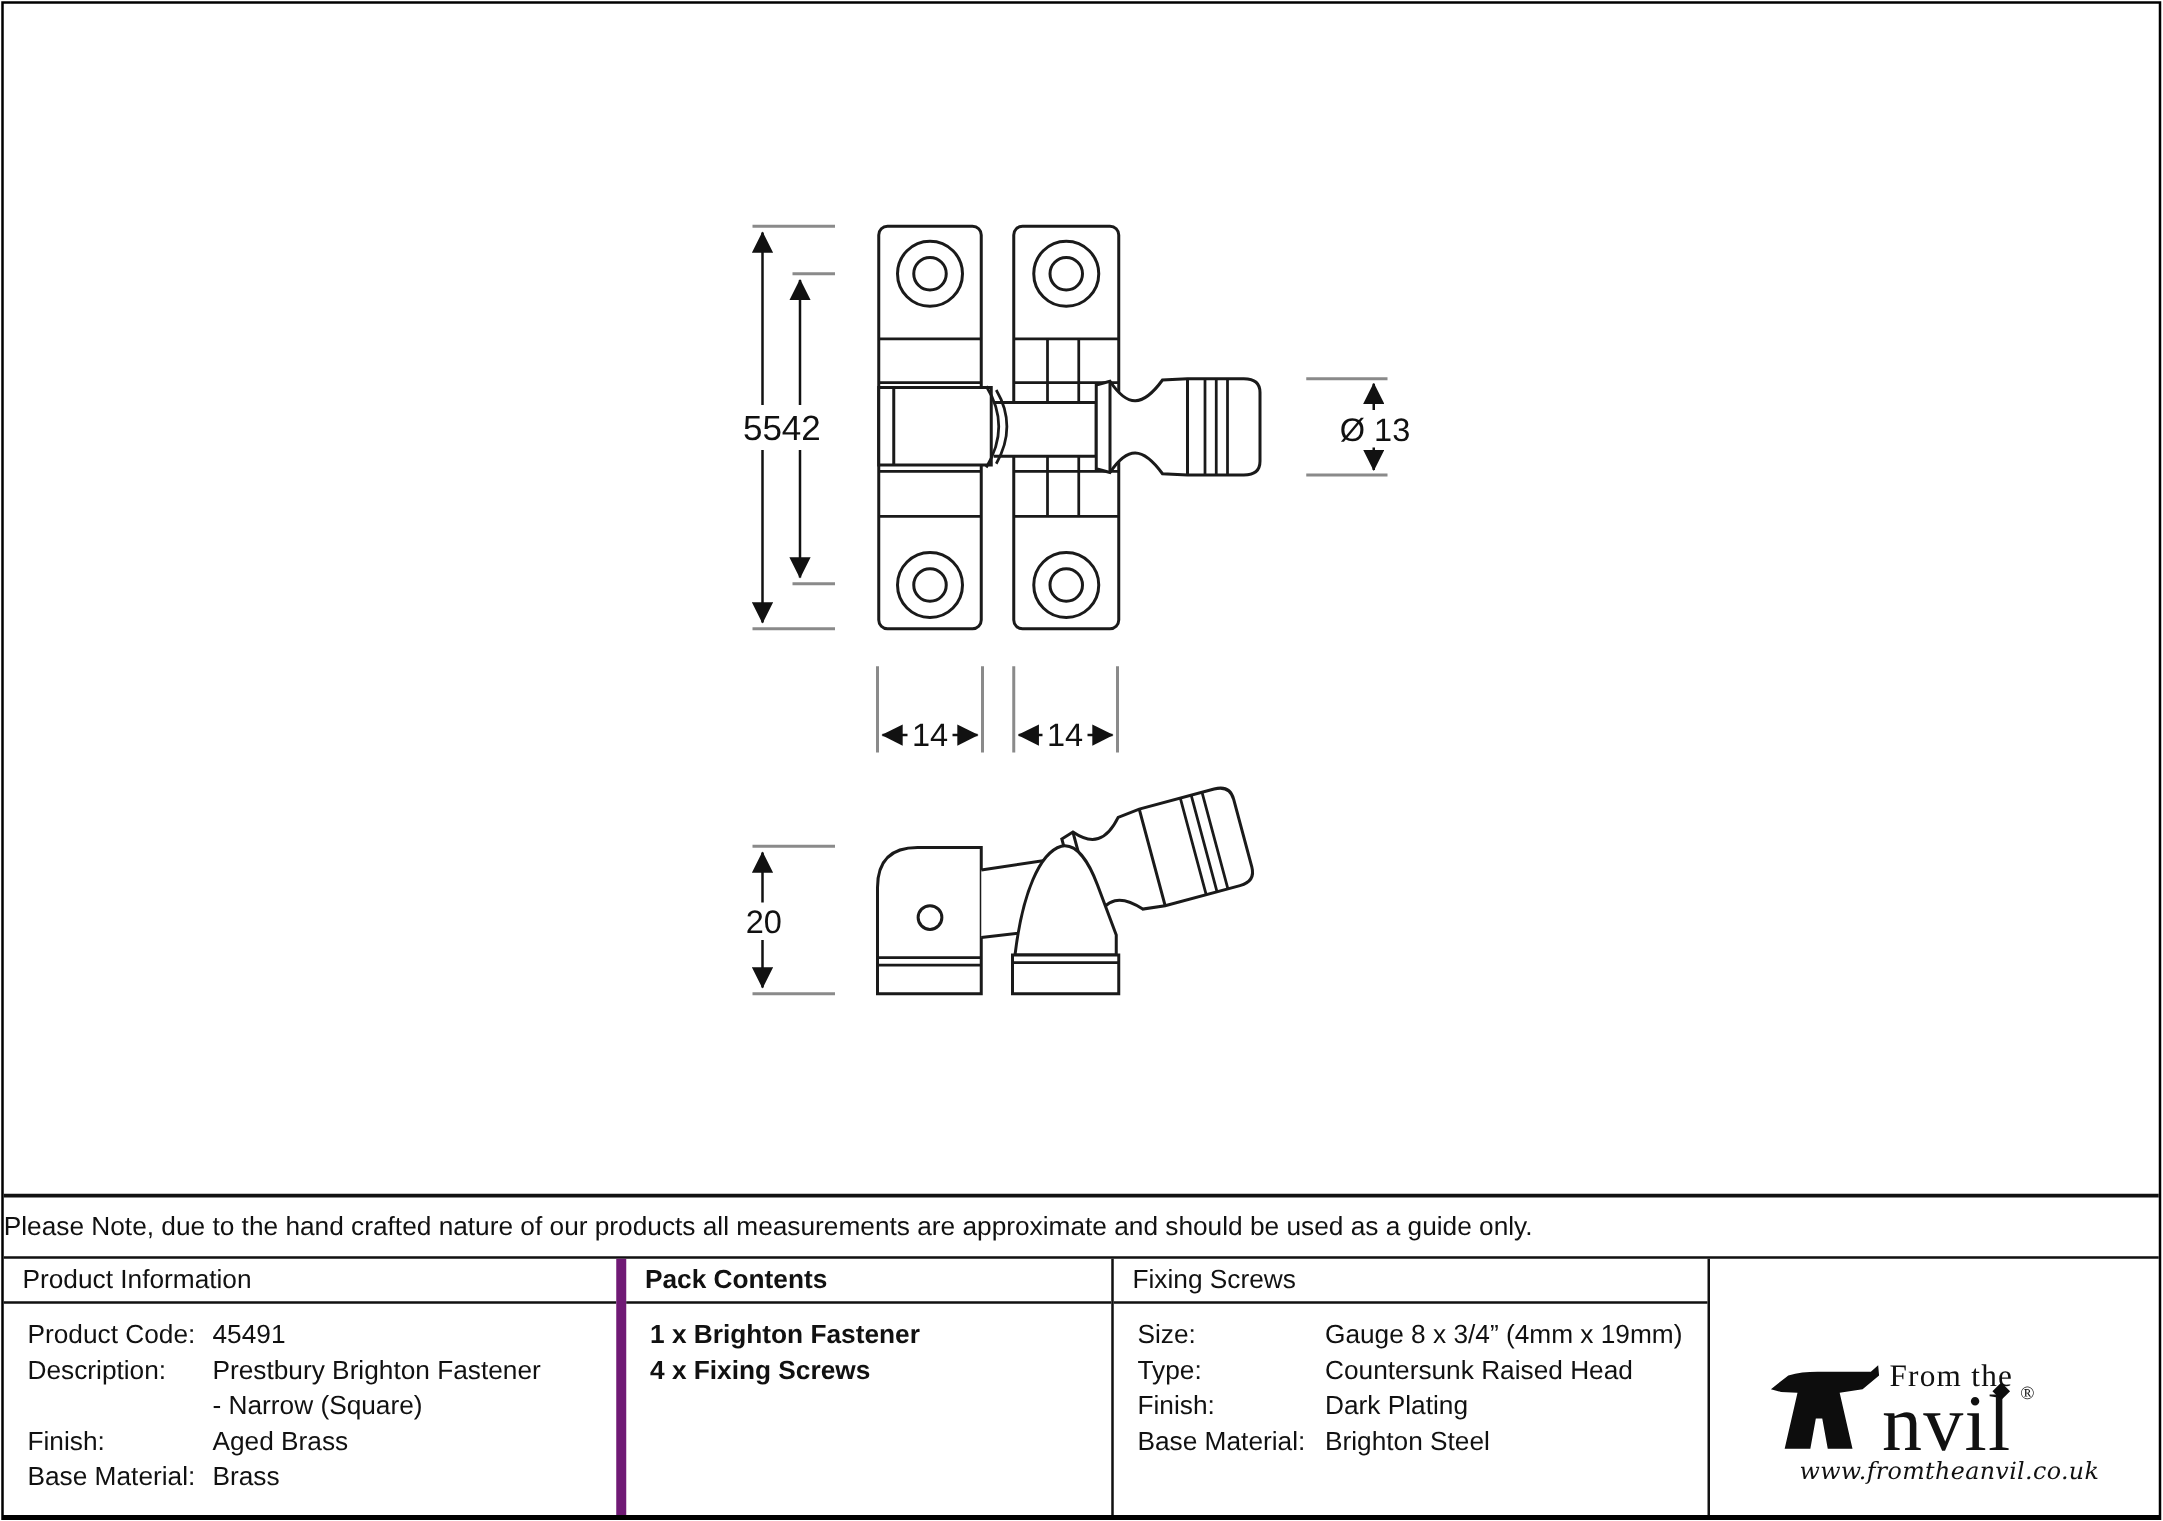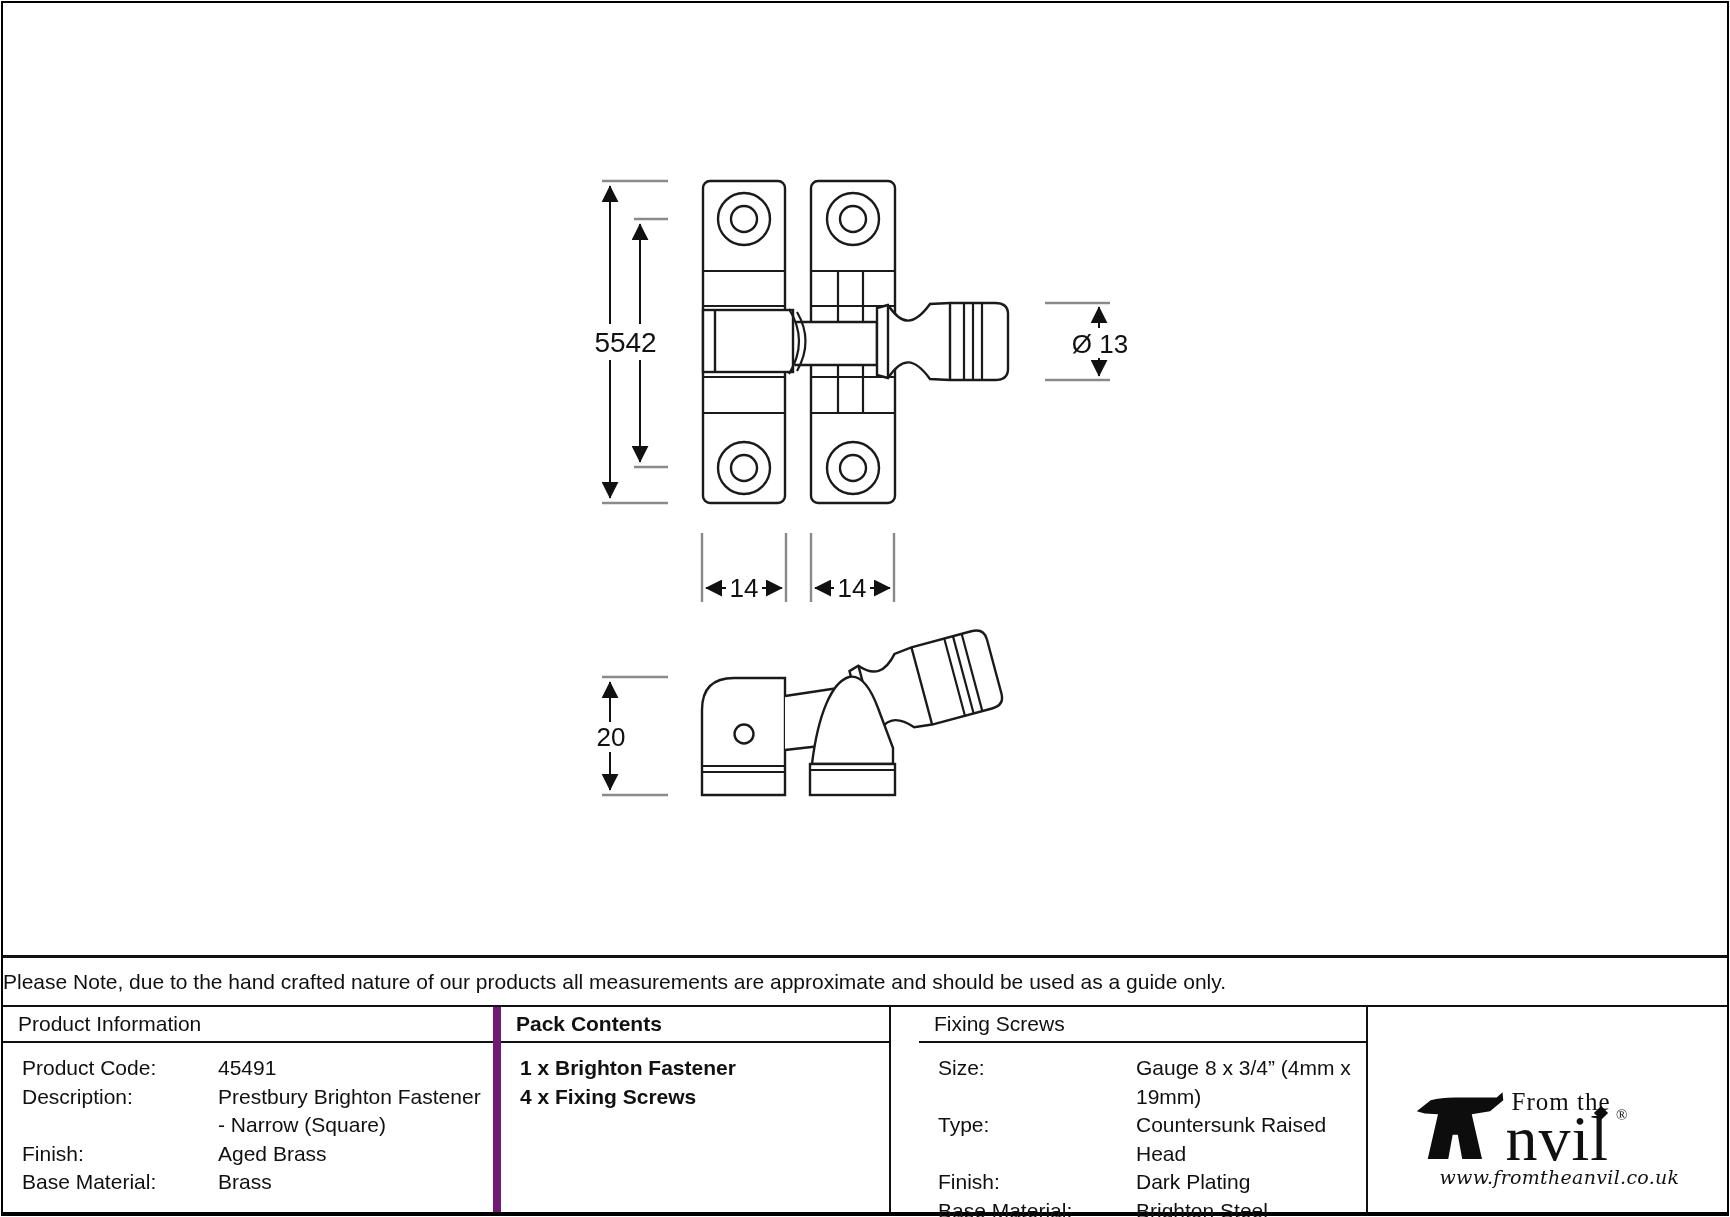--- a/index.html
+++ b/index.html
@@ -13,28 +13,28 @@
   .note-row{
     position:absolute;left:3px;right:3px;top:955px;height:52px;box-sizing:border-box;
     border-top:3px solid #111;border-bottom:2px solid #111;
     display:flex;align-items:center;font-size:21px;
   }
 
   .info-table{position:absolute;left:3px;right:3px;top:1007px;bottom:5px;display:flex;}
   .col{box-sizing:border-box;}
   .col-product{width:490px;}
   .col-pack{width:396px;border-left:8px solid #701a75;font-weight:bold;}
-  .col-screws{width:477px;border-left:2px solid #111;padding-left:28px;}
+  .col-screws{width:477px;border-left:2px solid #111;}
   .col-logo{flex:1;border-left:2px solid #111;display:flex;align-items:flex-start;justify-content:center;}
   .col-header{
     height:36px;box-sizing:border-box;border-bottom:2px solid #111;
     display:flex;align-items:center;padding-left:15px;font-size:21px;
   }
   .col-body{padding:11px 6px 0 19px;font-size:21px;line-height:28.5px;}
-  .kv{display:flex;gap:48px;}
+  .kv{display:flex;}
   .kv .k{flex:0 0 148px;}
   .col-screws .kv .k{flex:0 0 150px;}
 
   .logo{margin-top:82px;text-align:center;}
   .logo-row{display:flex;align-items:flex-end;}
   .anvil-glyph{display:block;}
   .logo-text{position:relative;text-align:left;margin-left:2px;}
   .from-the{display:block;font-family:"Liberation Serif",serif;font-size:25px;line-height:1;margin:0 0 2px 6px;letter-spacing:1px;}
   .nvil{display:block;font-family:"Liberation Serif",serif;font-size:64px;line-height:0.72;letter-spacing:1px;position:relative;}
   .i-diamond{position:absolute;left:90px;top:-8px;width:10px;height:10px;background:#0d0d0d;transform:rotate(45deg);}

